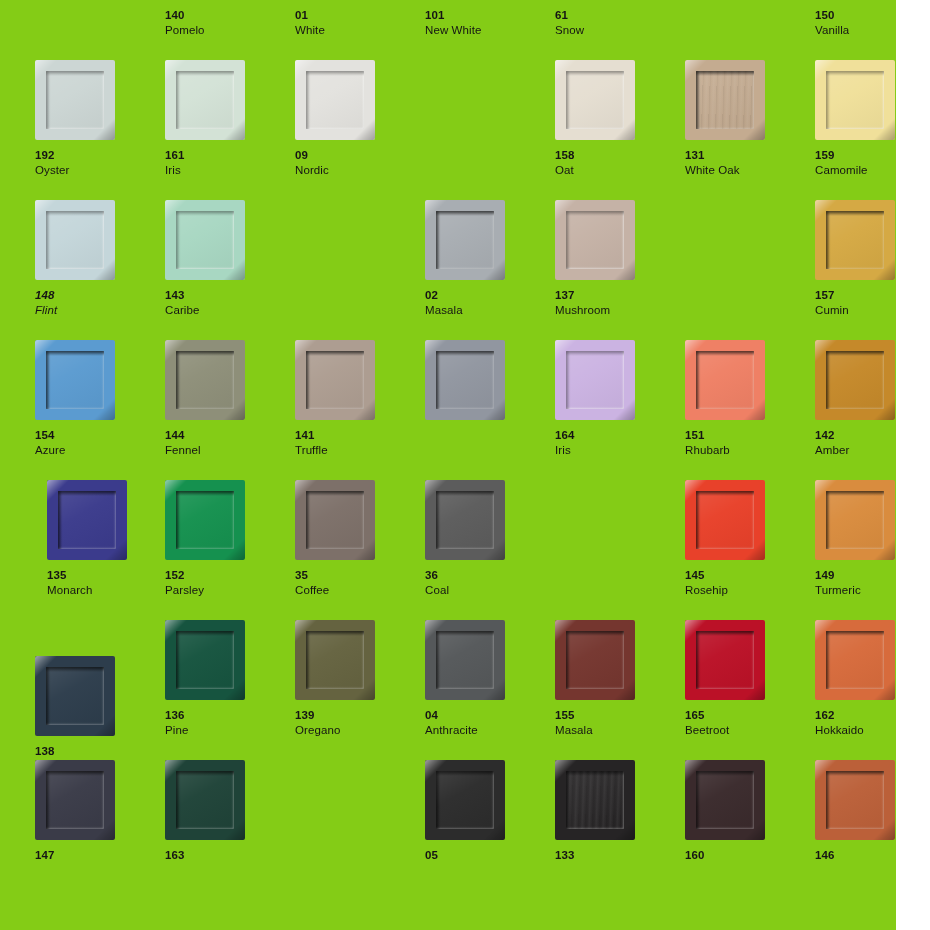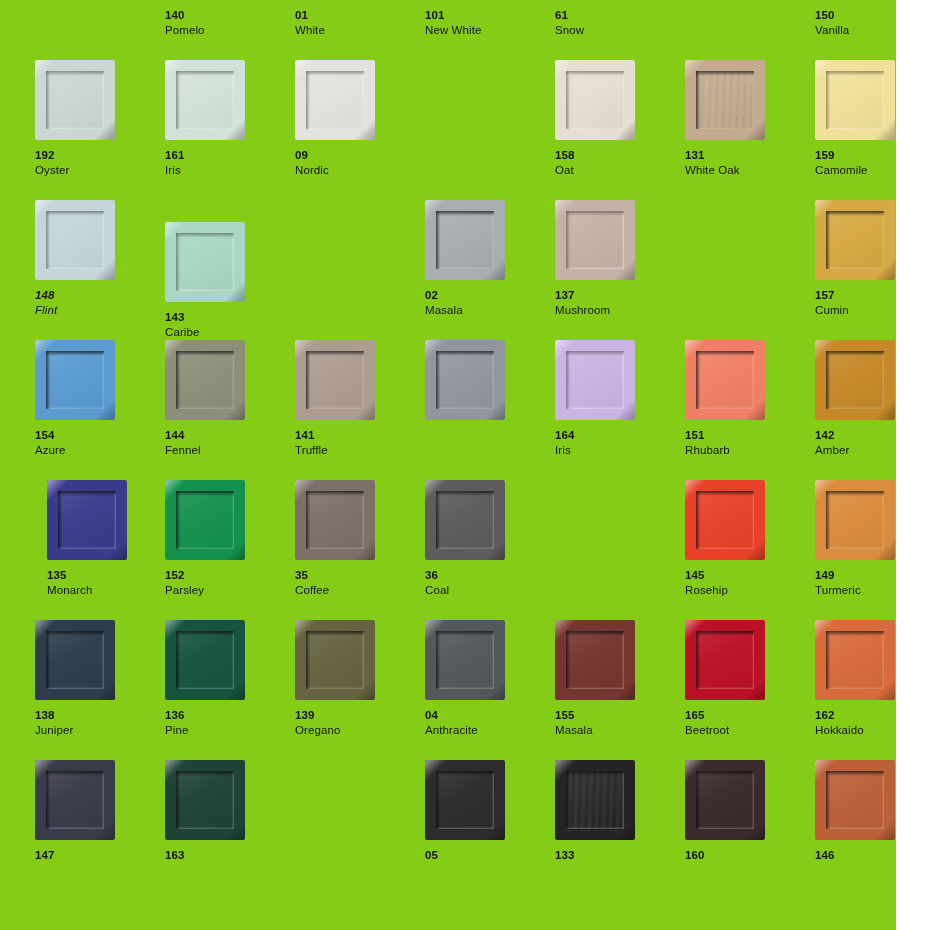--- a/index.html
+++ b/index.html
@@ -253,21 +253,21 @@
             </div>
             <div class="lip"></div>
             <div class="lipL"></div>
             <div class="bevel"></div>
           </div>
           <div class="label">
             <span class="code">148</span>
             <span class="cname">Flint</span>
           </div>
         </div>
-        <div class="cell" style="left: 130px; margin-top: 22px;">
+        <div class="cell" style="left: 130px;">
           <div class="swatch light" style="--c: #a8d7c2;">
             <div class="inner">
               <div class="face"></div>
             </div>
             <div class="lip"></div>
             <div class="lipL"></div>
             <div class="bevel"></div>
           </div>
           <div class="label">
             <span class="code">143</span>
@@ -493,21 +493,21 @@
             <div class="lipL"></div>
             <div class="bevel"></div>
           </div>
           <div class="label">
             <span class="code">149</span>
             <span class="cname">Turmeric</span>
           </div>
         </div>
       </div>
       <div class="row">
-        <div class="cell" style="left: 0px;">
+        <div class="cell" style="left: 0px; margin-top: 36px;">
           <div class="swatch" style="--c: #2d3d4c;">
             <div class="inner">
               <div class="face"></div>
             </div>
             <div class="lip"></div>
             <div class="lipL"></div>
             <div class="bevel"></div>
           </div>
           <div class="label">
             <span class="code">138</span>

